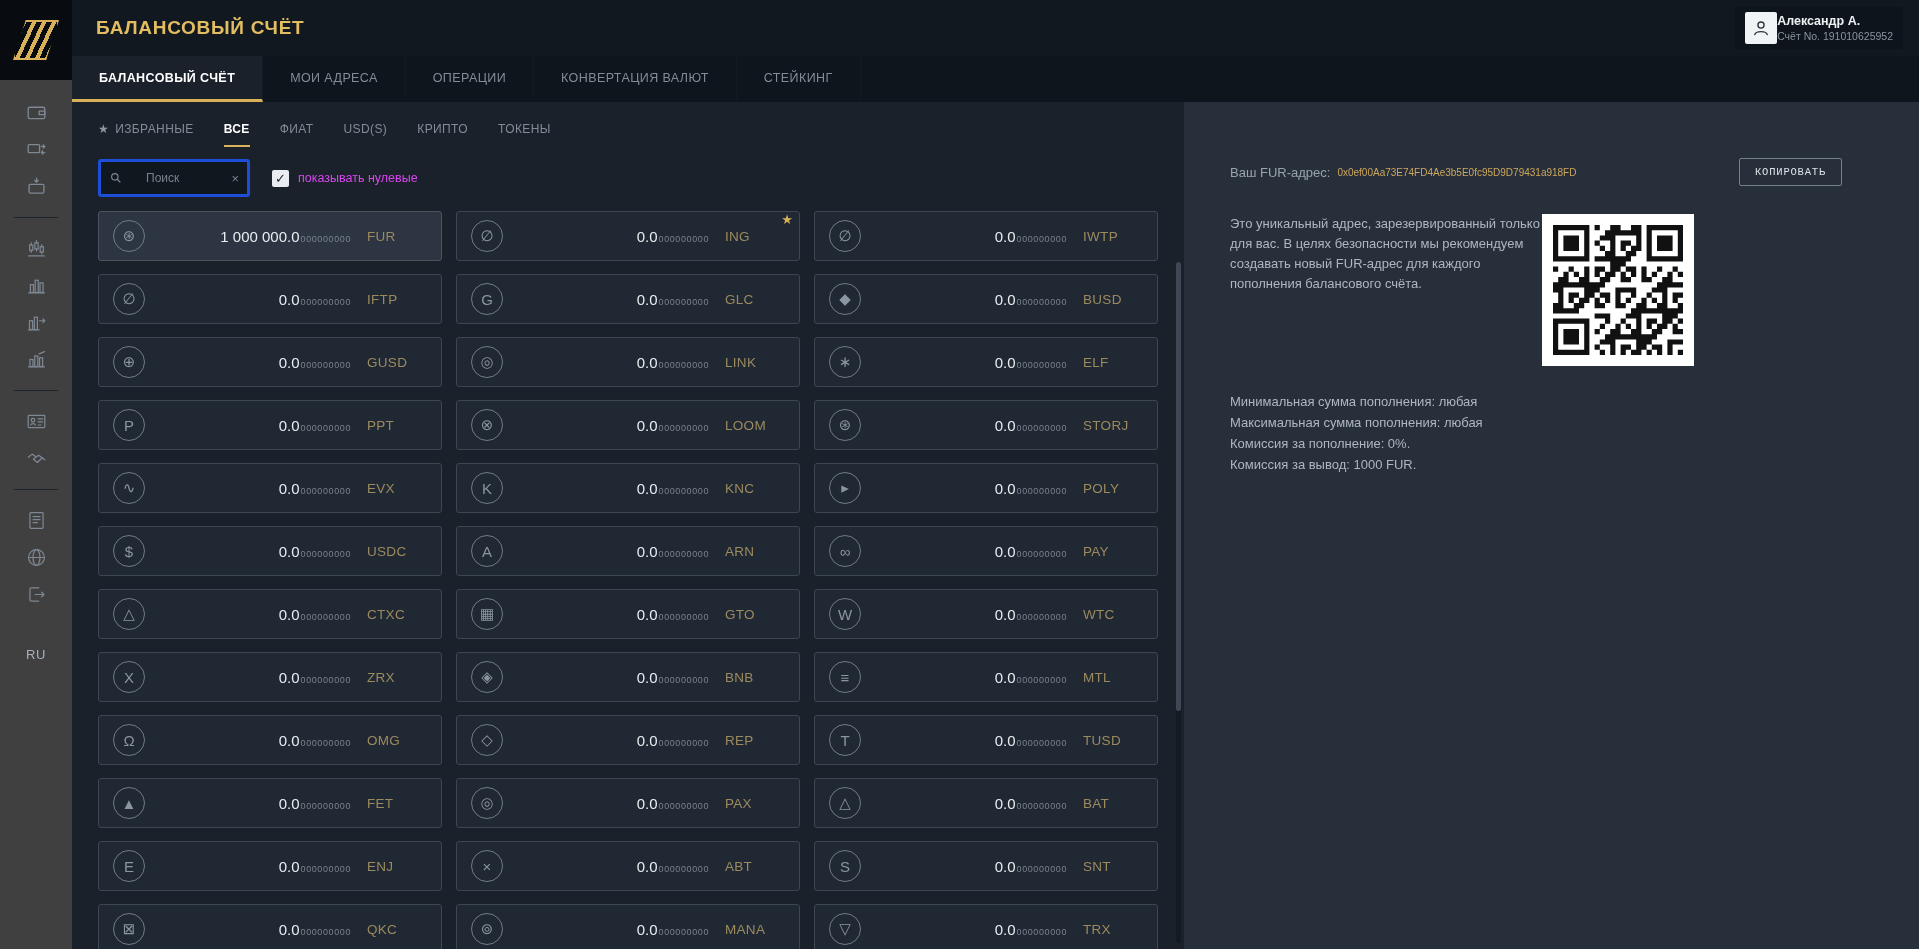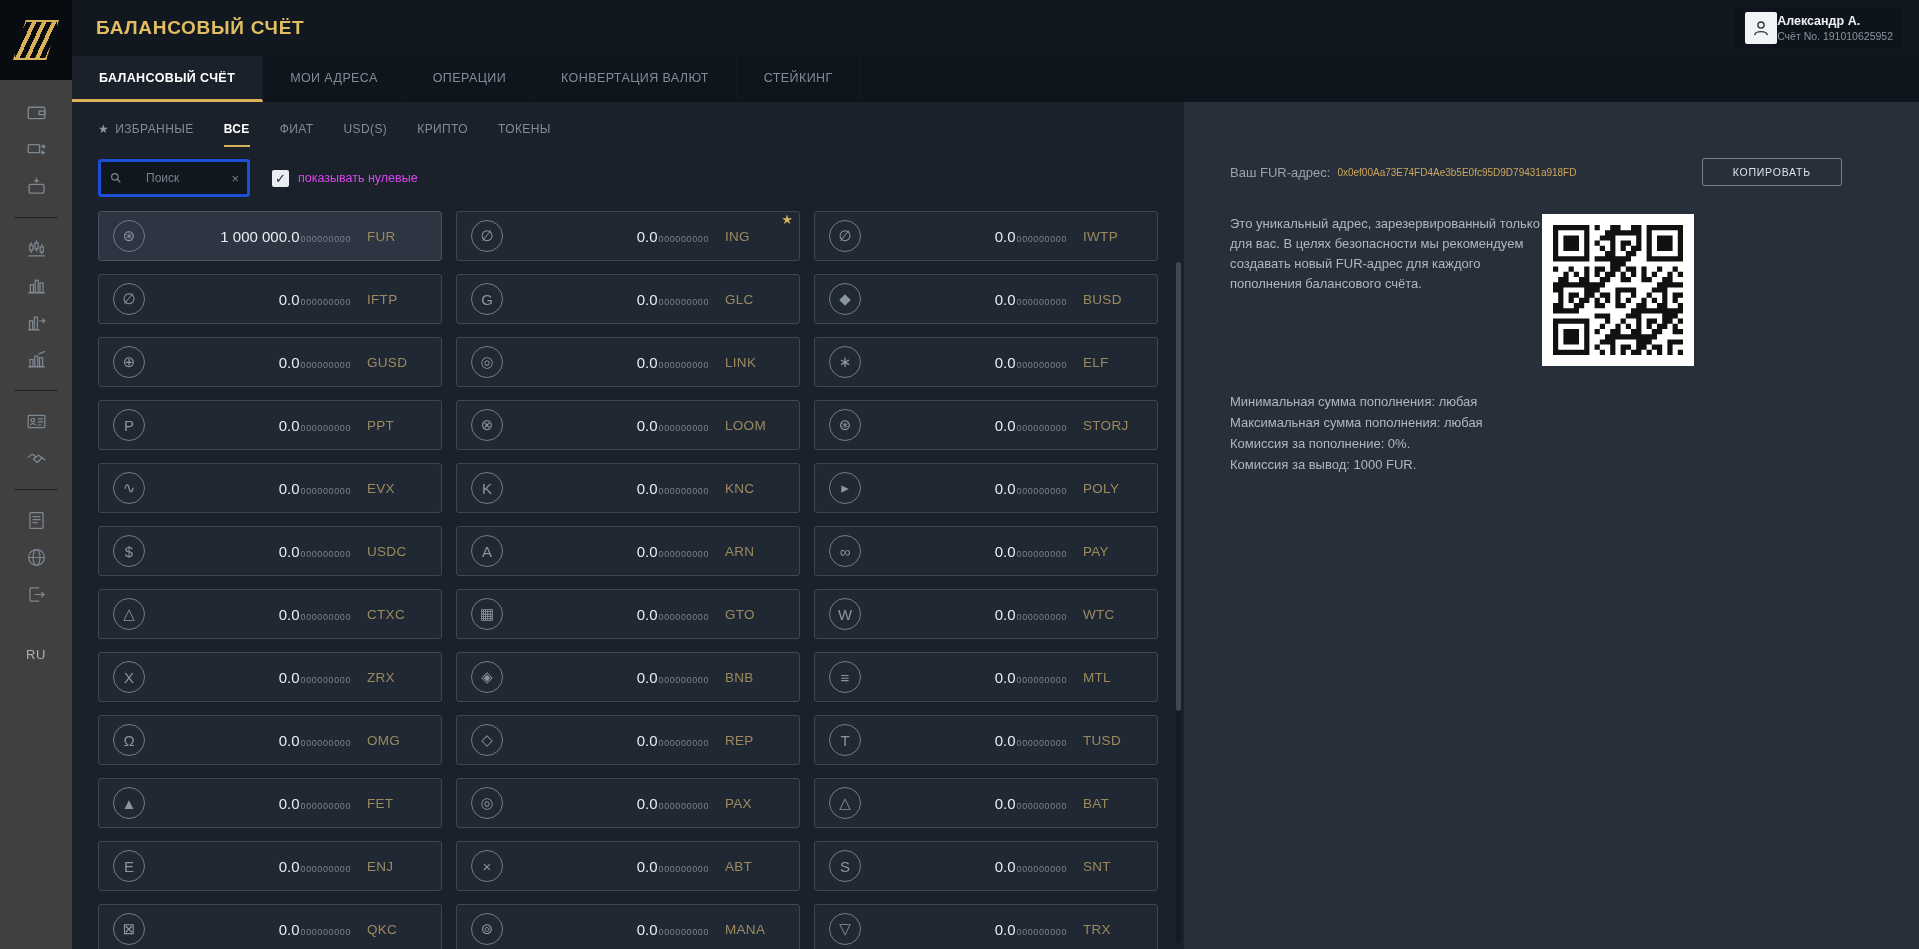--- a/index.html
+++ b/index.html
@@ -69,21 +69,21 @@
   
   .right{width:735px;flex-shrink:0;background:#272f3a;padding:26px 0 0 46px}
   .pinner{width:612px}
   .ptabs{display:flex;gap:36px;border-bottom:1px solid #3a434f}
   .ptab{padding:4px 2px 11px 2px;font-size:12.5px;letter-spacing:.5px;color:#8d97a2;cursor:pointer;border-bottom:2px solid transparent;margin-bottom:-1px}
   .ptab.active{color:#fff;font-weight:700;border-bottom-color:#d8b159}
   .addr-row{display:flex;align-items:center;margin-top:30px}
   .addr-label{font-size:13px;color:#99a3ad;white-space:nowrap}
   .addr-value{font-size:10px;color:#cfa75c;margin-left:7px;white-space:nowrap}
   .copy-btn{margin-left:auto;background:transparent;border:1px solid #768088;border-radius:2px;color:#dde2e7;
-    font-size:10.5px;letter-spacing:.8px;padding:7px 30px;cursor:pointer;font-family:Liberation Sans, sans-serif}
+    font-size:10.5px;letter-spacing:.8px;padding:7px 15px;cursor:pointer;font-family:Liberation Mono, monospace}
   .dep-row{display:flex;margin-top:28px}
   .dep-text{width:312px;font-size:13px;line-height:1.55;color:#aeb7c1}
   .qr{width:152px;height:152px;background:#fff;padding:11px;margin-right:60px;line-height:0}
   .details{width:330px;margin-top:26px;font-size:13px;line-height:1.55;color:#aeb7c1}
   .details div{margin-bottom:1px}
 </style>
 </head>
 <body>
 
 <div class="app">

